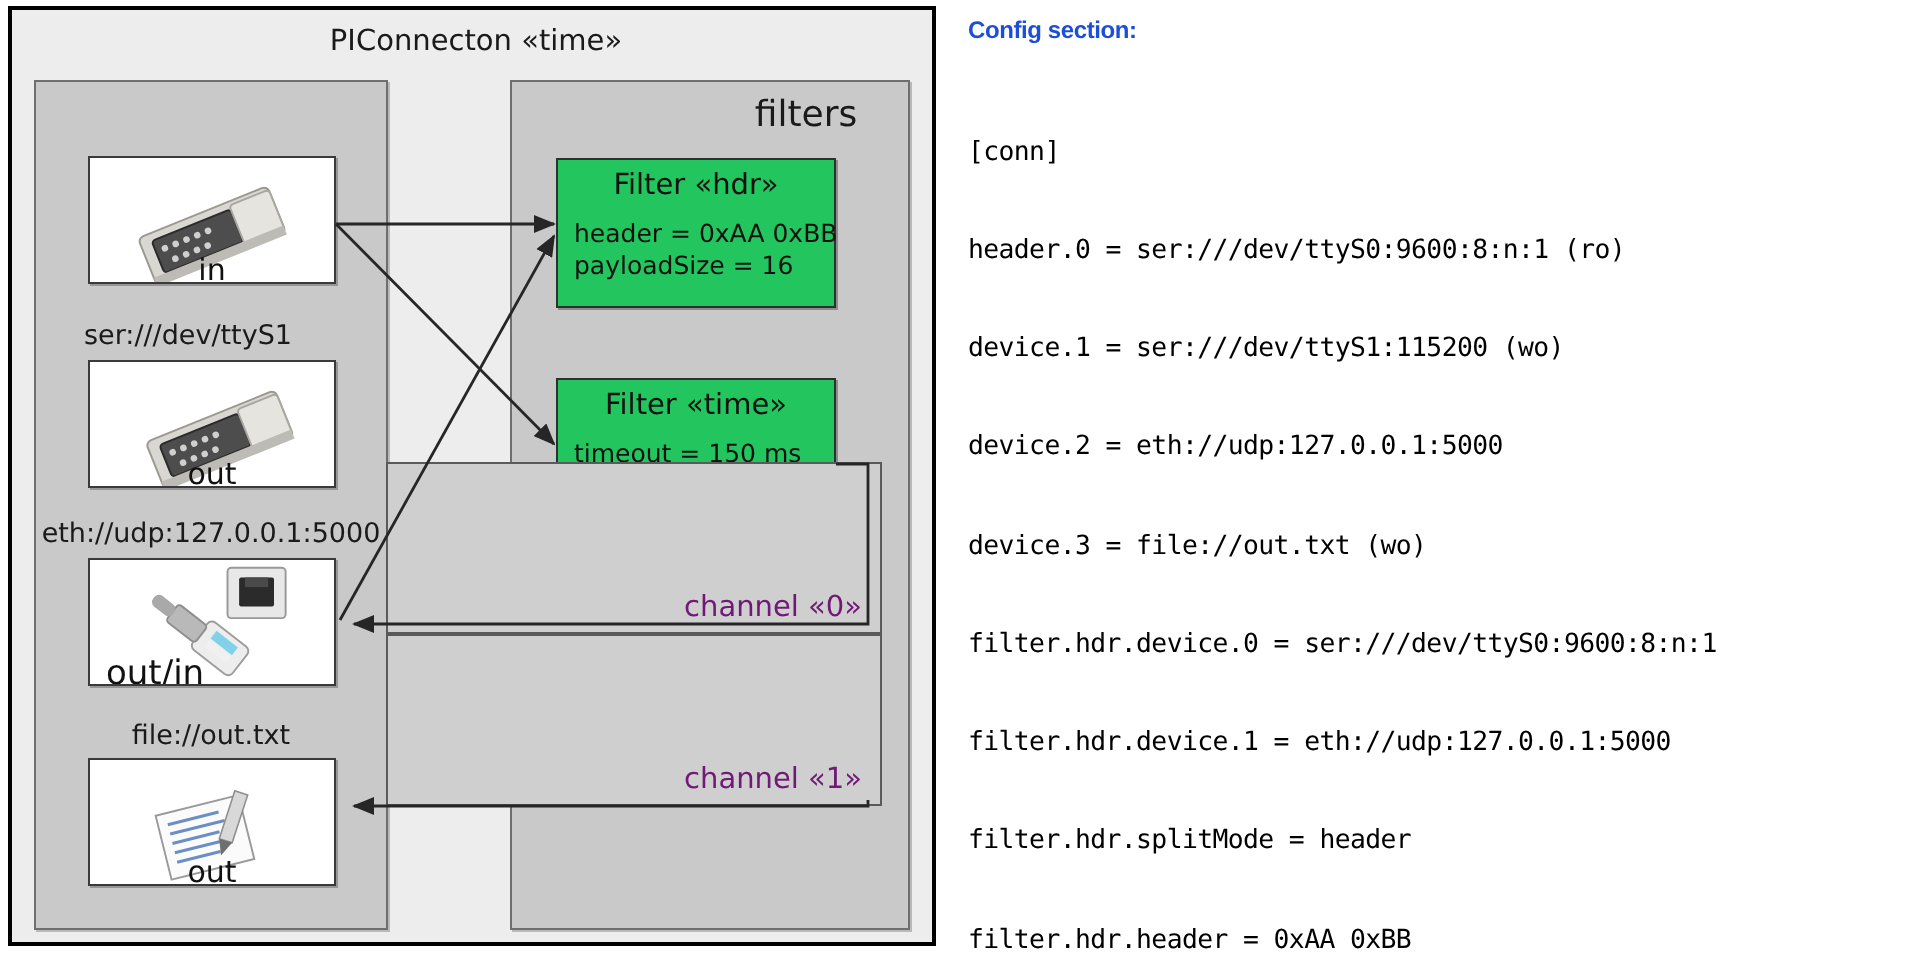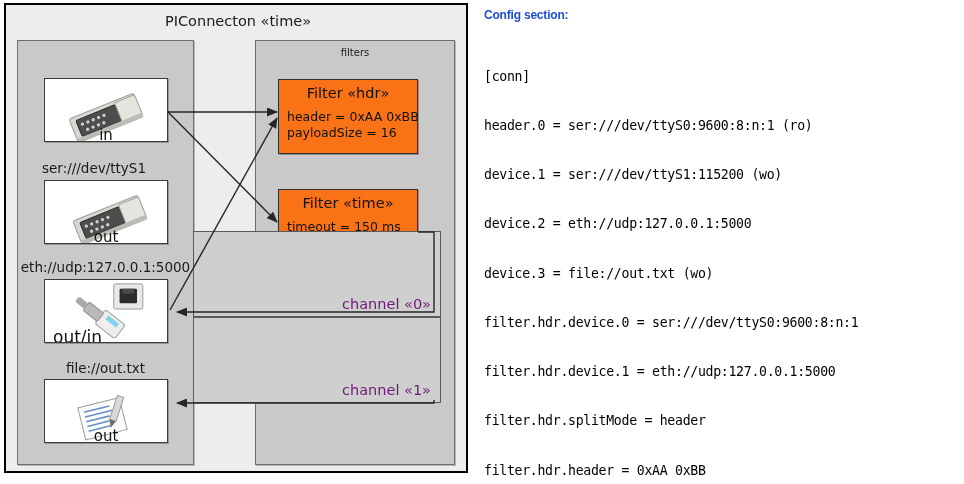--- a/index.html
+++ b/index.html
@@ -28,21 +28,21 @@
   .panel{
     position:absolute;background:#c9c9c9;
     border:1px solid #6e6e6e;
     box-sizing:border-box;
     box-shadow:1px 1px 0 rgba(0,0,0,.22);
   }
   #devices-panel{left:17px;top:40px;width:177px;height:425px;}
   #filters-panel{left:255px;top:40px;width:200px;height:425px;}
   .panel-title{
     position:absolute;left:0;top:6px;width:100%;
-    text-align:center;font-size:10px;color:#1a1a1a;
+    text-align:center;font-size:18px;color:#1a1a1a;padding-left:48px;
   }
 
   
   .dev-label{
     position:absolute;text-align:center;font-size:13.5px;color:#1a1a1a;
     white-space:nowrap;
   }
   .dev-box{
     position:absolute;background:#ffffff;border:1px solid #3a3a3a;
     box-sizing:border-box;
@@ -53,21 +53,21 @@
     position:absolute;left:0;top:3px;width:100%;
     text-align:center;font-size:15px;color:#111;
     z-index:3;
     margin-top:44px;
   }
   .dev-dir.left{ text-align:left; padding-left:8px; width:auto; font-size:17px;}
   .dev-art{position:absolute;left:0;top:0;width:100%;height:100%;}
 
   
   .filter-box{
-    position:absolute;background:#f97316;border:1px solid #2f2f2f;
+    position:absolute;background:#22c55e;border:1px solid #2f2f2f;
     box-sizing:border-box;
     box-shadow:1px 1px 0 rgba(0,0,0,.3);
   }
   .filter-title{
     position:absolute;left:0;top:5px;width:100%;text-align:center;
     font-size:14.5px;color:#111;
   }
   .filter-props{
     position:absolute;left:8px;top:29px;font-size:12.5px;color:#111;
     line-height:16px;

